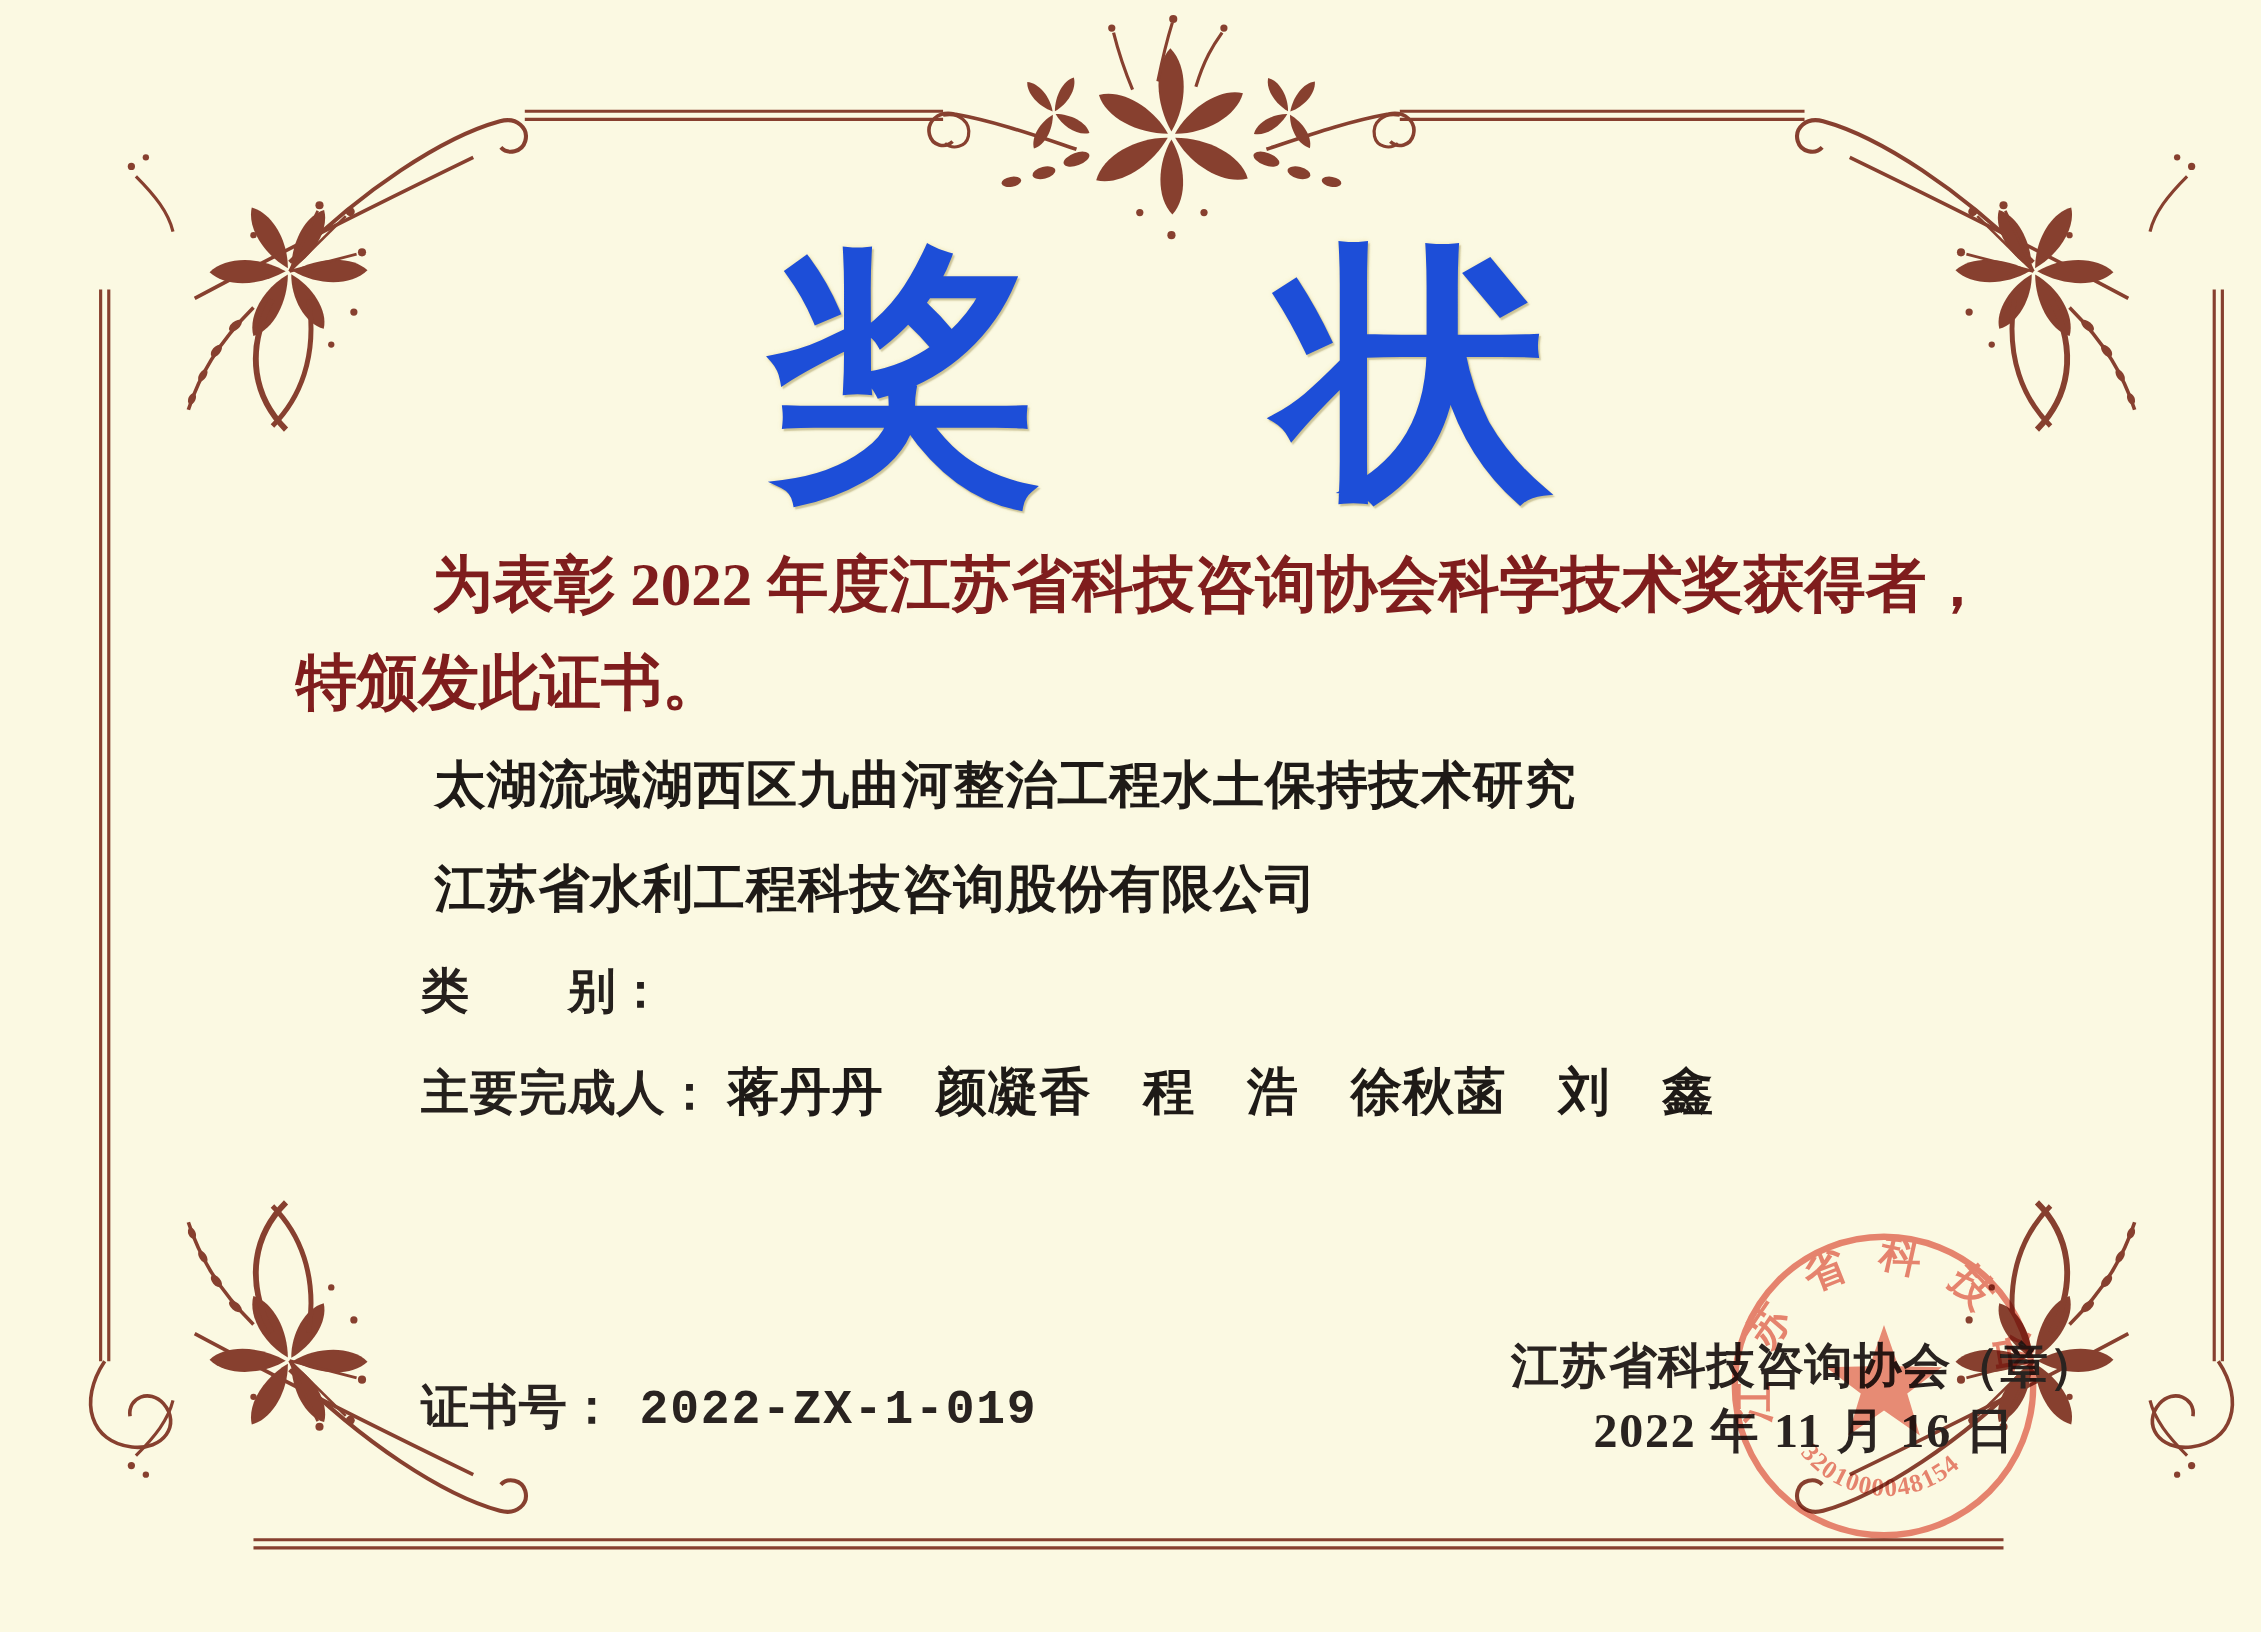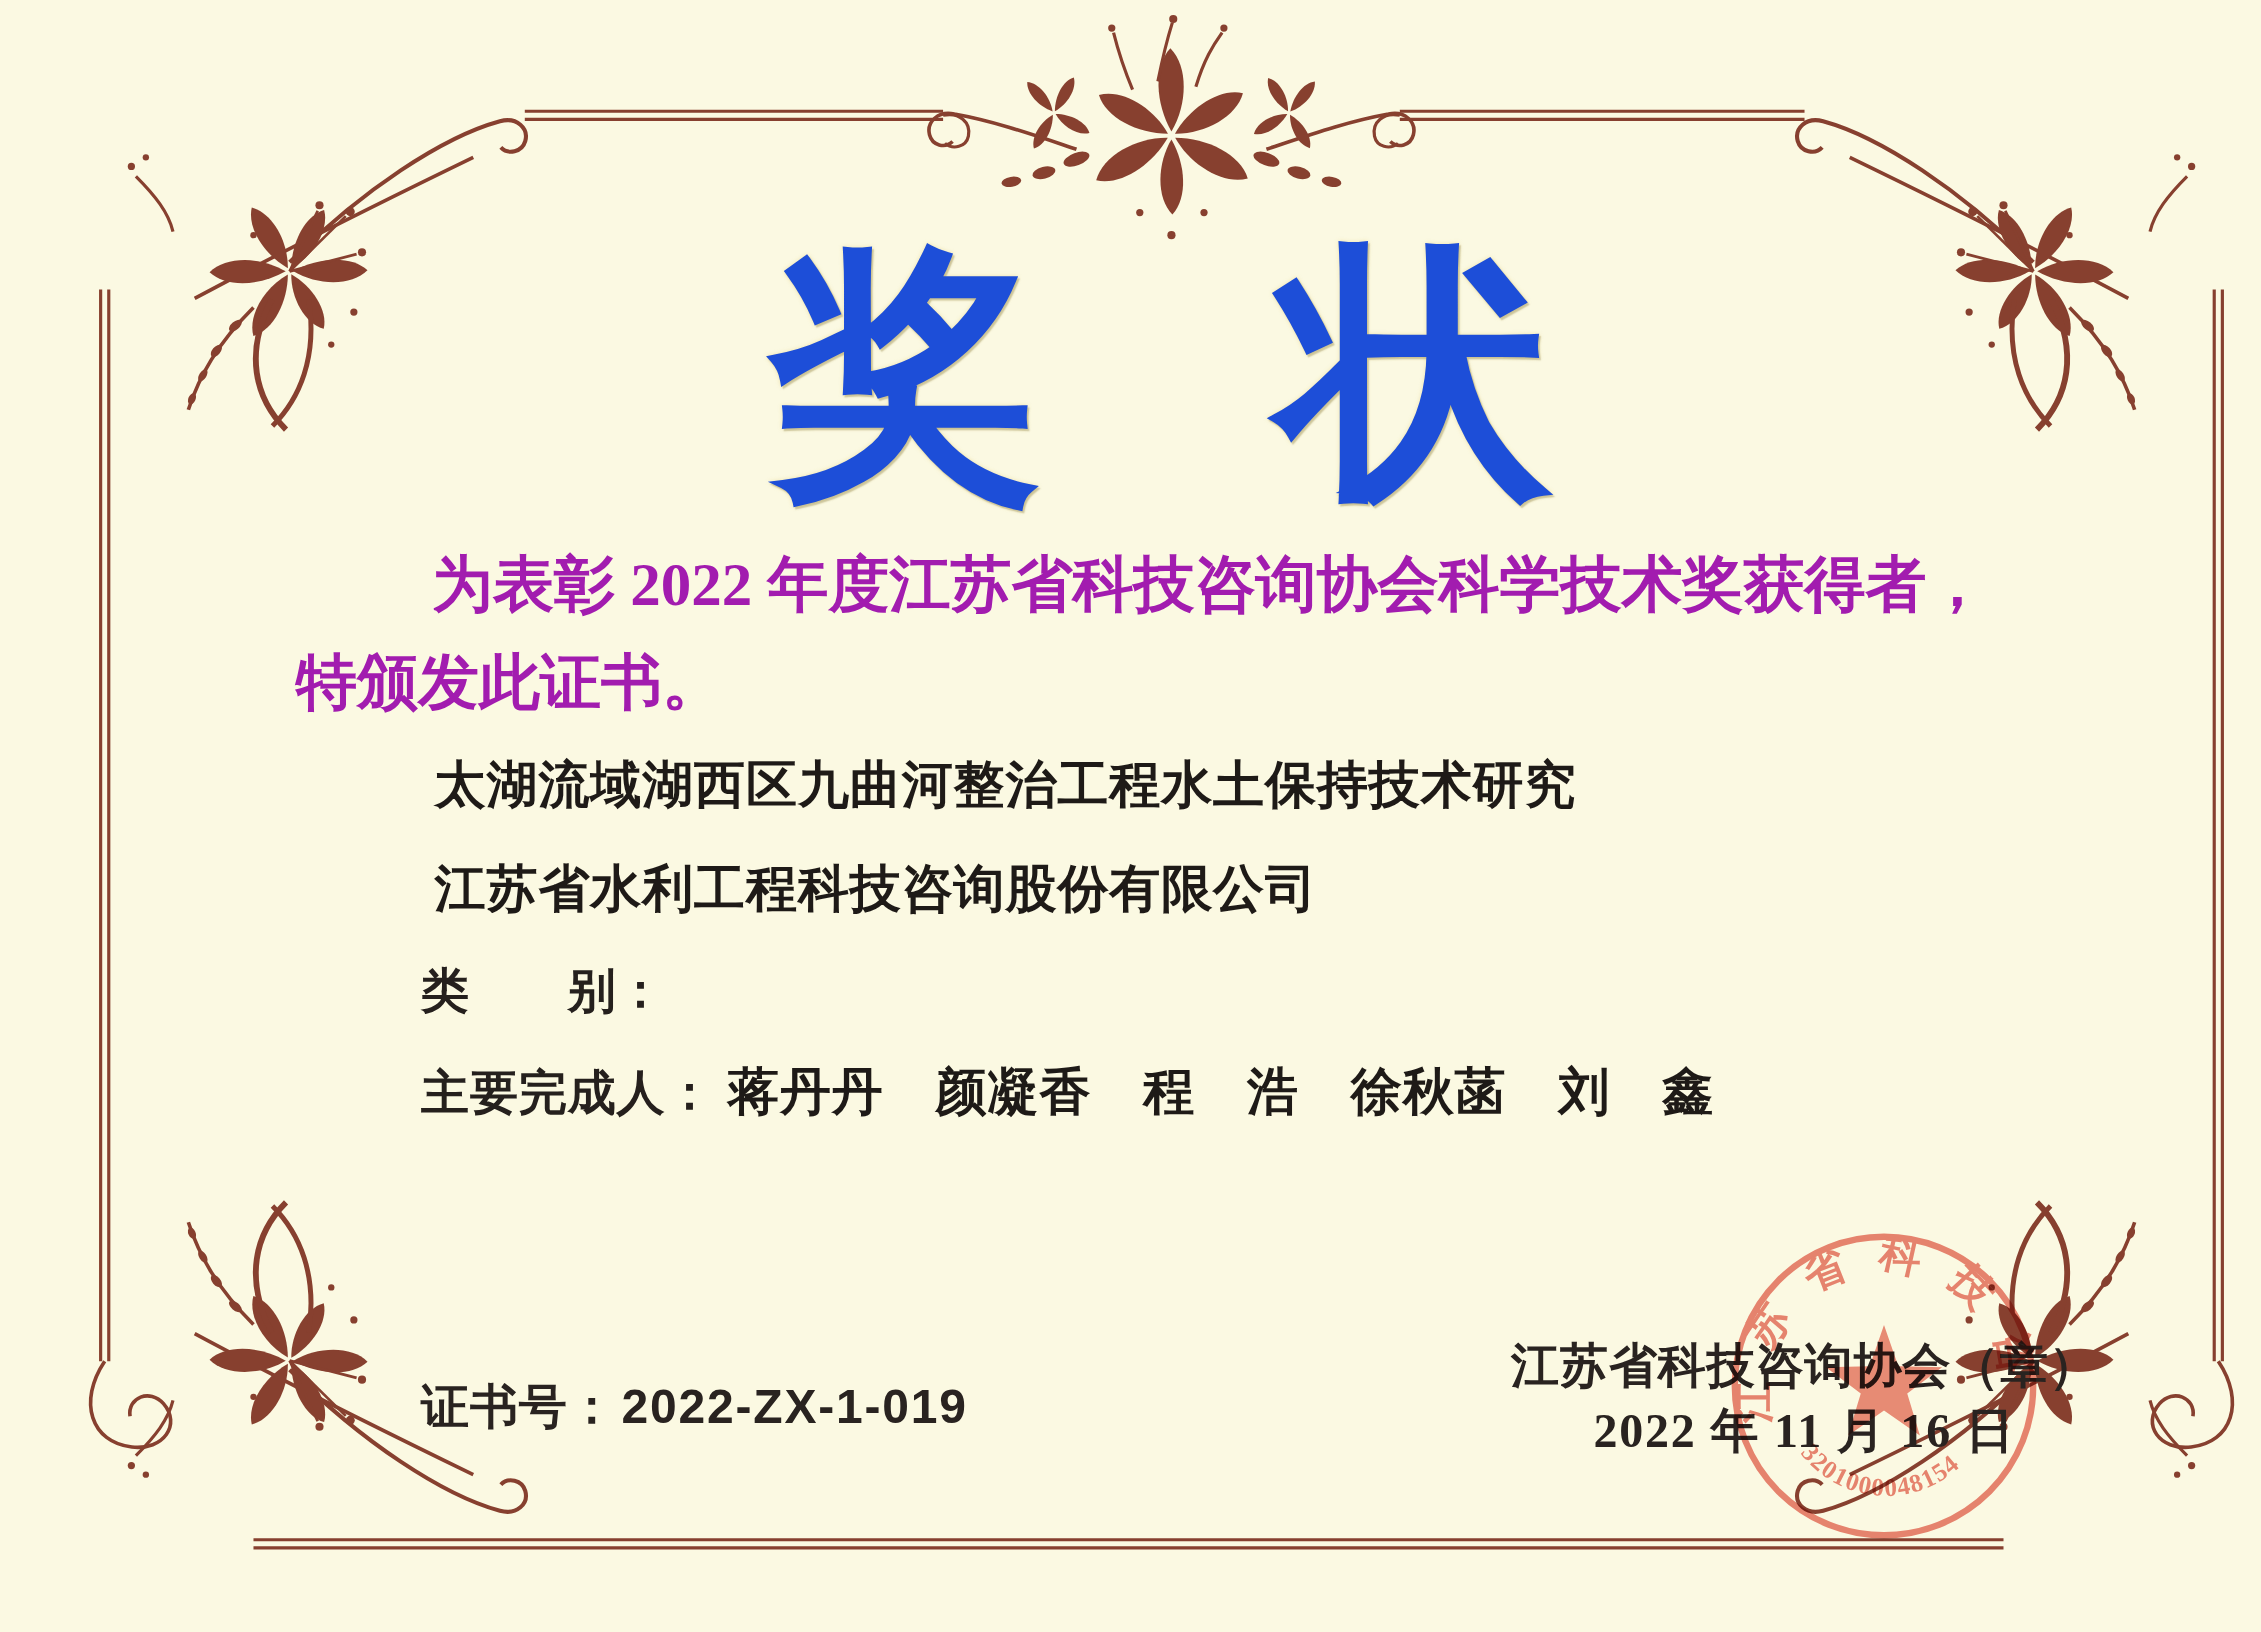--- a/index.html
+++ b/index.html
@@ -26,37 +26,37 @@
     font-family:"DejaVu Serif","Liberation Serif",serif;
   }
   .intro{
     position:absolute;
     left:296px;top:536px;width:1700px;
     margin:0;
     font-size:61px;
     line-height:1.60;
     font-weight:bold;
     text-indent:136px;
-    color:#a21caf;
+    color:#7f1d1d;
   }
   .fields{position:absolute;left:421px;top:751px;}
   .field-row{display:flex;align-items:baseline;margin-bottom:35px;white-space:nowrap;}
   .field-label{
     font-size:48px;font-weight:bold;letter-spacing:0.9px;color:#25201d;
   }
   .field-value{
     font-size:51px;font-weight:bold;margin-left:13.6px;letter-spacing:0.9px;
     color:#1e1a17;
     font-family:"DejaVu Serif","Liberation Serif",serif;
   }
   .cert-no{
     position:absolute;left:421px;top:1375px;
     font-size:48px;font-weight:bold;letter-spacing:0.9px;white-space:nowrap;
   }
-  .cert-no .num{font-family:Liberation Sans, sans-serif;letter-spacing:1.8px;margin-left:5px;}
+  .cert-no .num{font-family:Liberation Mono, monospace;letter-spacing:1.8px;margin-left:23px;}
   .sign-block{
     position:absolute;left:1506px;top:1334px;width:597px;
     text-align:center;font-weight:bold;
   }
   .sign-issuer{font-size:48px;line-height:1.35;letter-spacing:0.9px;white-space:nowrap;}
   .sign-date{font-size:48px;line-height:1.35;letter-spacing:1.8px;white-space:nowrap;}
   .seal-svg{
     position:absolute;left:1728px;top:1230px;width:312px;height:312px;
     mix-blend-mode:multiply;opacity:0.93;
   }

